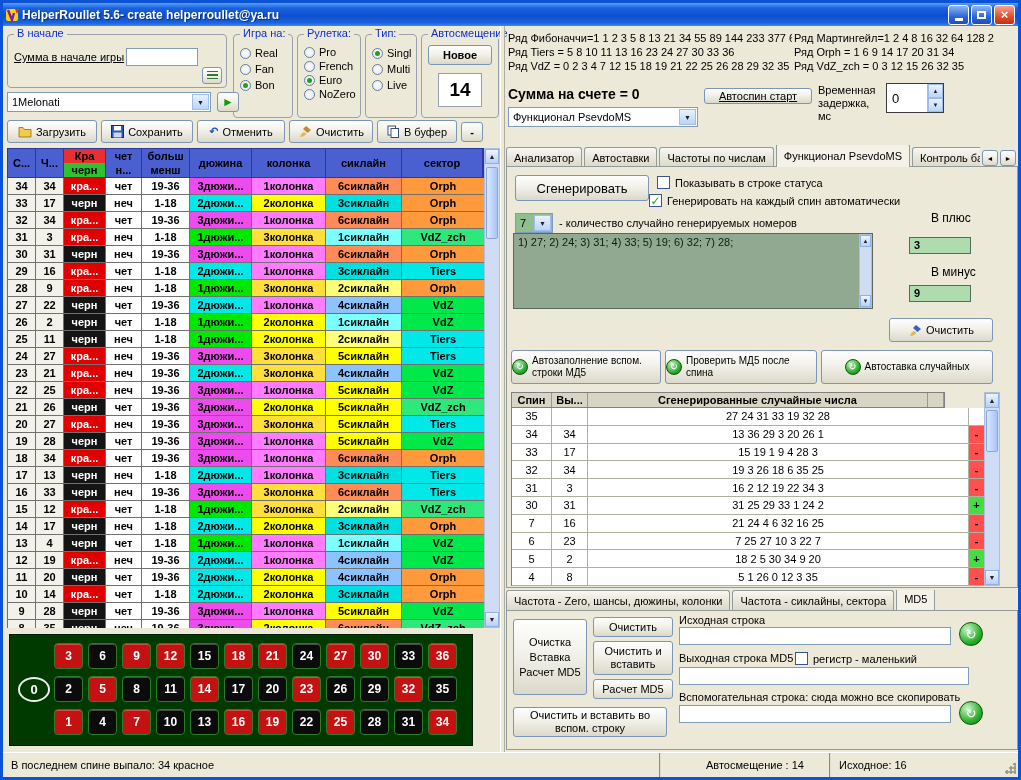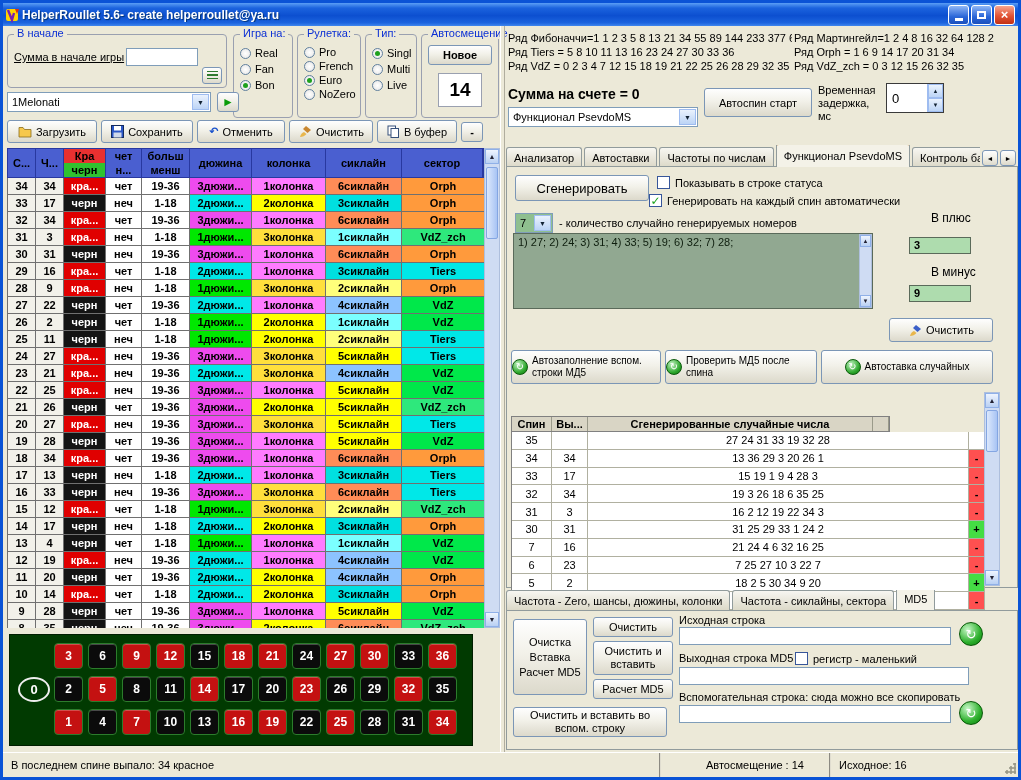--- a/index.html
+++ b/index.html
@@ -641,21 +641,21 @@
       <div>Ряд Мартингейл=1 2 4 8 16 32 64 128 2</div>
       <div>Ряд Orph = 1 6 9 14 17 20 31 34</div>
       <div>Ряд VdZ_zch = 0 3 12 15 26 32 35</div>
     </div>
 
     <span class="abs" style="left:4px;top:60px;font-size:14px;font-weight:bold;">Сумма на счете = 0</span>
     <div class="select abs" style="left:4px;top:81px;width:190px;height:20px;">
       <span>Функционал PsevdoMS</span>
       <span class="sel-arr">▼</span>
     </div>
-    <span class="btn abs" style="left:200px;top:62px;width:108px;height:29px;">Автоспин старт</span>
+    <span class="btn abs" style="left:200px;top:62px;width:108px;height:16px;text-decoration:underline;">Автоспин старт</span>
     <span class="abs" style="left:314px;top:58px;width:66px;line-height:13px;">Временная задержка, мс</span>
     <div class="spinframe" style="left:382px;top:57px;width:58px;height:30px;">
       <span class="spinval">0</span>
       <span class="spincol">
         <span class="spinbtn">▲</span>
         <span class="spinbtn">▼</span>
       </span>
     </div>
 
     <div class="tabstrip" style="left:2px;top:119px;width:474px;height:22px;">
@@ -714,21 +714,21 @@
       <span class="btn abs" style="left:158px;top:183px;width:152px;height:34px;white-space:normal;font-size:10px;line-height:12px;">
         <span class="gc">↻</span>
         <span style="white-space:normal;">Проверить МД5 после спина</span>
         </span>
       <span class="btn abs" style="left:314px;top:183px;width:172px;height:34px;white-space:normal;font-size:10px;line-height:12px;">
         <span class="gc">↻</span>
         <span style="white-space:normal;">Автоставка случайных</span>
         </span>
 
       <div class="abs" style="left:4px;top:225px;width:489px;height:194px;">
-        <div class="gheader ggrid" style="width:379px;margin-top:24px;">
+        <div class="gheader ggrid" style="width:434px;">
           <span class="gh">Спин</span>
           <span class="gh">Вы...</span>
           <span class="gh">Сгенерированные случайные числа</span>
           <span class="gh"></span>
         </div>
         <div style="width:473px;border-left:1px solid #808080;">
             <div class="grow ggrid">
               <span class="gcell">35</span>
               <span class="gcell"></span>
               <span class="gcell">27  24  31  33  19  32  28</span>

